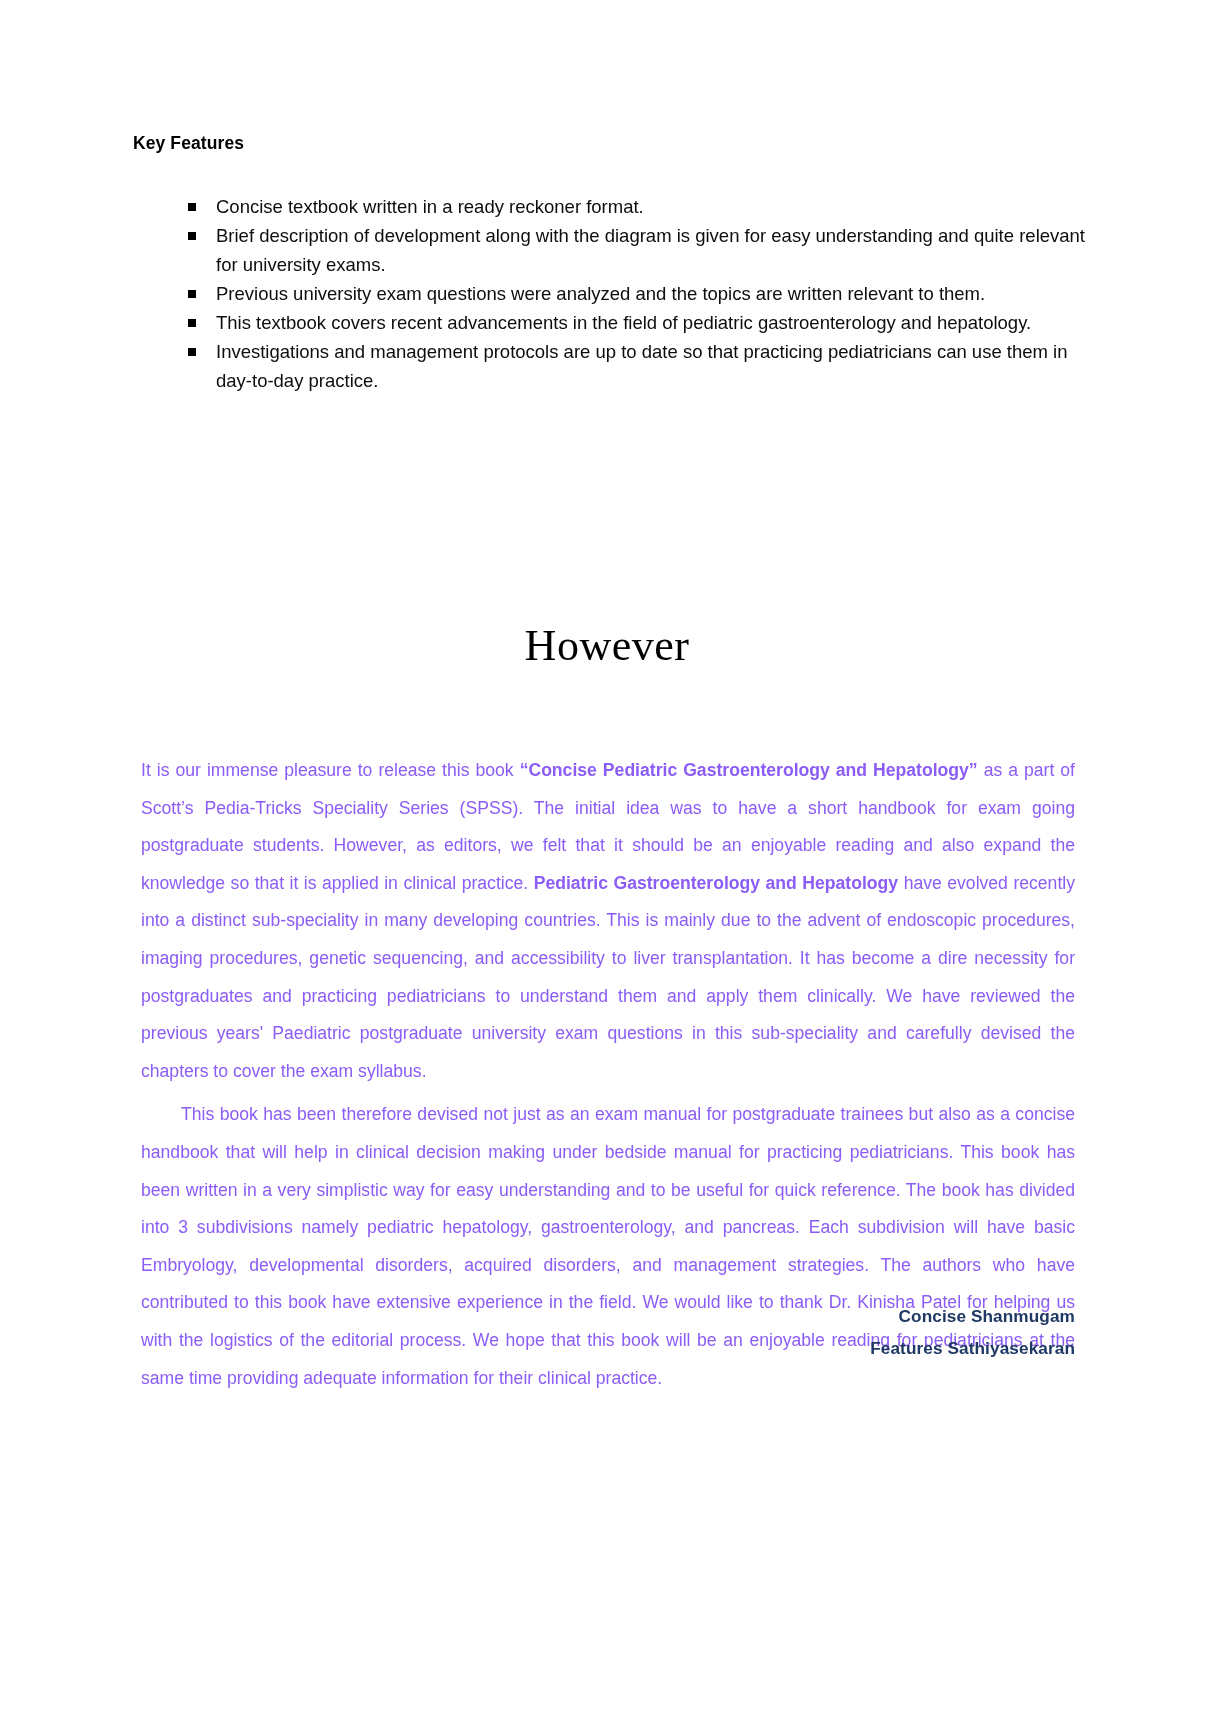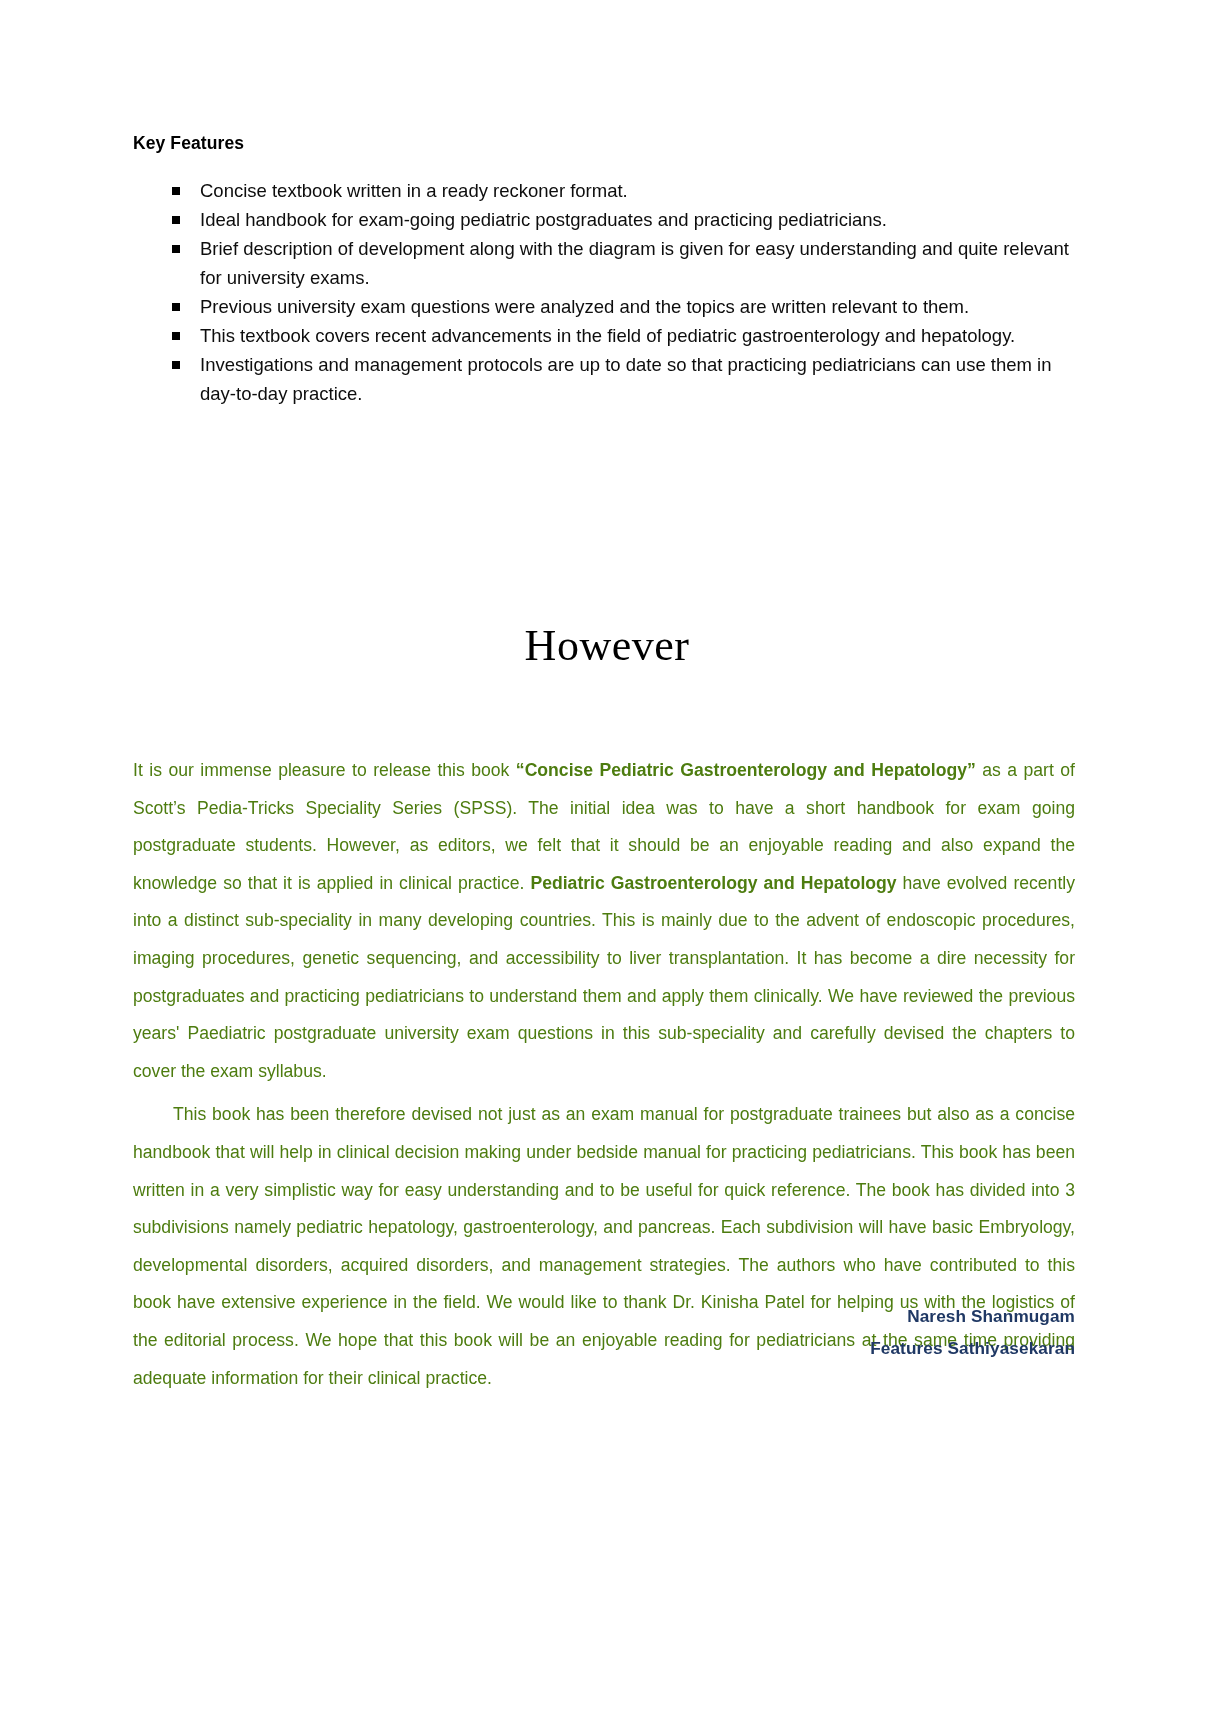--- a/index.html
+++ b/index.html
@@ -36,21 +36,21 @@
     letter-spacing: 0.1px;
     color: #000;
   }
 
   .kf-list {
     position: absolute;
     left: 133px;
     top: 176px;
     width: 945px;
     list-style: none;
-    margin: 0;
+    margin: 16px;
     padding: 0;
   }
   .kf-item {
     position: relative;
     padding-left: 67px;
     font-size: 18.5px;
     line-height: 29px;
     color: #0d0d0d;
     margin-bottom: 0px;
   }
@@ -83,22 +83,22 @@
     position: absolute;
     left: 133px;
     top: 752px;
     width: 942px;
   }
   .para {
     font-size: 17.6px;
     line-height: 37.6px;
     text-align: justify;
     text-justify: inter-word;
-    color: #4d7c0f;
-    margin: 0 0 0 0;
+    color: #8b5cf6;
+    margin: 0 0 0 8px;
     hyphens: none;
   }
   .para + .para {
     margin-top: 6px;
   }
   .para.indented {
     text-indent: 40px;
   }
   .para b, .para .bold {
     font-weight: bold;
@@ -127,21 +127,20 @@
 
   <div class="kf-heading">Key Features</div>
 
   <ul class="kf-list">
     <li class="kf-item">
       <span class="kf-bullet"></span>
       <span>Concise textbook written in a ready reckoner format.</span>
     </li>
     <li class="kf-item">
       <span class="kf-bullet"></span>
-      <span>Ideal handbook for exam-going pediatric postgraduates and practicing pediatricians.</span>
     </li>
     <li class="kf-item">
       <span class="kf-bullet"></span>
       <span>Brief description of development along with the diagram is given for easy understanding and quite relevant for university exams.</span>
     </li>
     <li class="kf-item">
       <span class="kf-bullet"></span>
       <span>Previous university exam questions were analyzed and the topics are written relevant to them.</span>
     </li>
     <li class="kf-item">
@@ -156,17 +155,17 @@
 
   <div class="preface-title">However</div>
 
   <div class="body-block">
     <p class="para"><span>It is our immense pleasure to release this book </span><span class="bold">“Concise Pediatric Gastroenterology and Hepatology”</span><span> as a part of Scott’s Pedia-Tricks Speciality Series (SPSS). The initial idea was to have a short handbook for exam going postgraduate students. However, as editors, we felt that it should be an enjoyable reading and also expand the knowledge so that it is applied in clinical practice. </span><span class="bold">Pediatric Gastroenterology and Hepatology</span><span> have evolved recently into a distinct sub-speciality in many developing countries. This is mainly due to the advent of endoscopic procedures, imaging procedures, genetic sequencing, and accessibility to liver transplantation. It has become a dire necessity for postgraduates and practicing pediatricians to understand them and apply them clinically. We have reviewed the previous years' Paediatric postgraduate university exam questions in this sub-speciality and carefully devised the chapters to cover the exam syllabus.</span></p>
 
     <p class="para indented">This book has been therefore devised not just as an exam manual for postgraduate trainees but also as a concise handbook that will help in clinical decision making under bedside manual for practicing pediatricians. This book has been written in a very simplistic way for easy understanding and to be useful for quick reference. The book has divided into 3 subdivisions namely pediatric hepatology, gastroenterology, and pancreas. Each subdivision will have basic Embryology, developmental disorders, acquired disorders, and management strategies. The authors who have contributed to this book have extensive experience in the field. We would like to thank Dr. Kinisha Patel for helping us with the logistics of the editorial process. We hope that this book will be an enjoyable reading for pediatricians at the same time providing adequate information for their clinical practice.</p>
   </div>
 
   <div class="signatures">
-    <div class="sig-line">Naresh Shanmugam</div>
+    <div class="sig-line">Concise Shanmugam</div>
     <div class="sig-line">Features Sathiyasekaran</div>
   </div>
 
 </div>
 
 </body></html>

